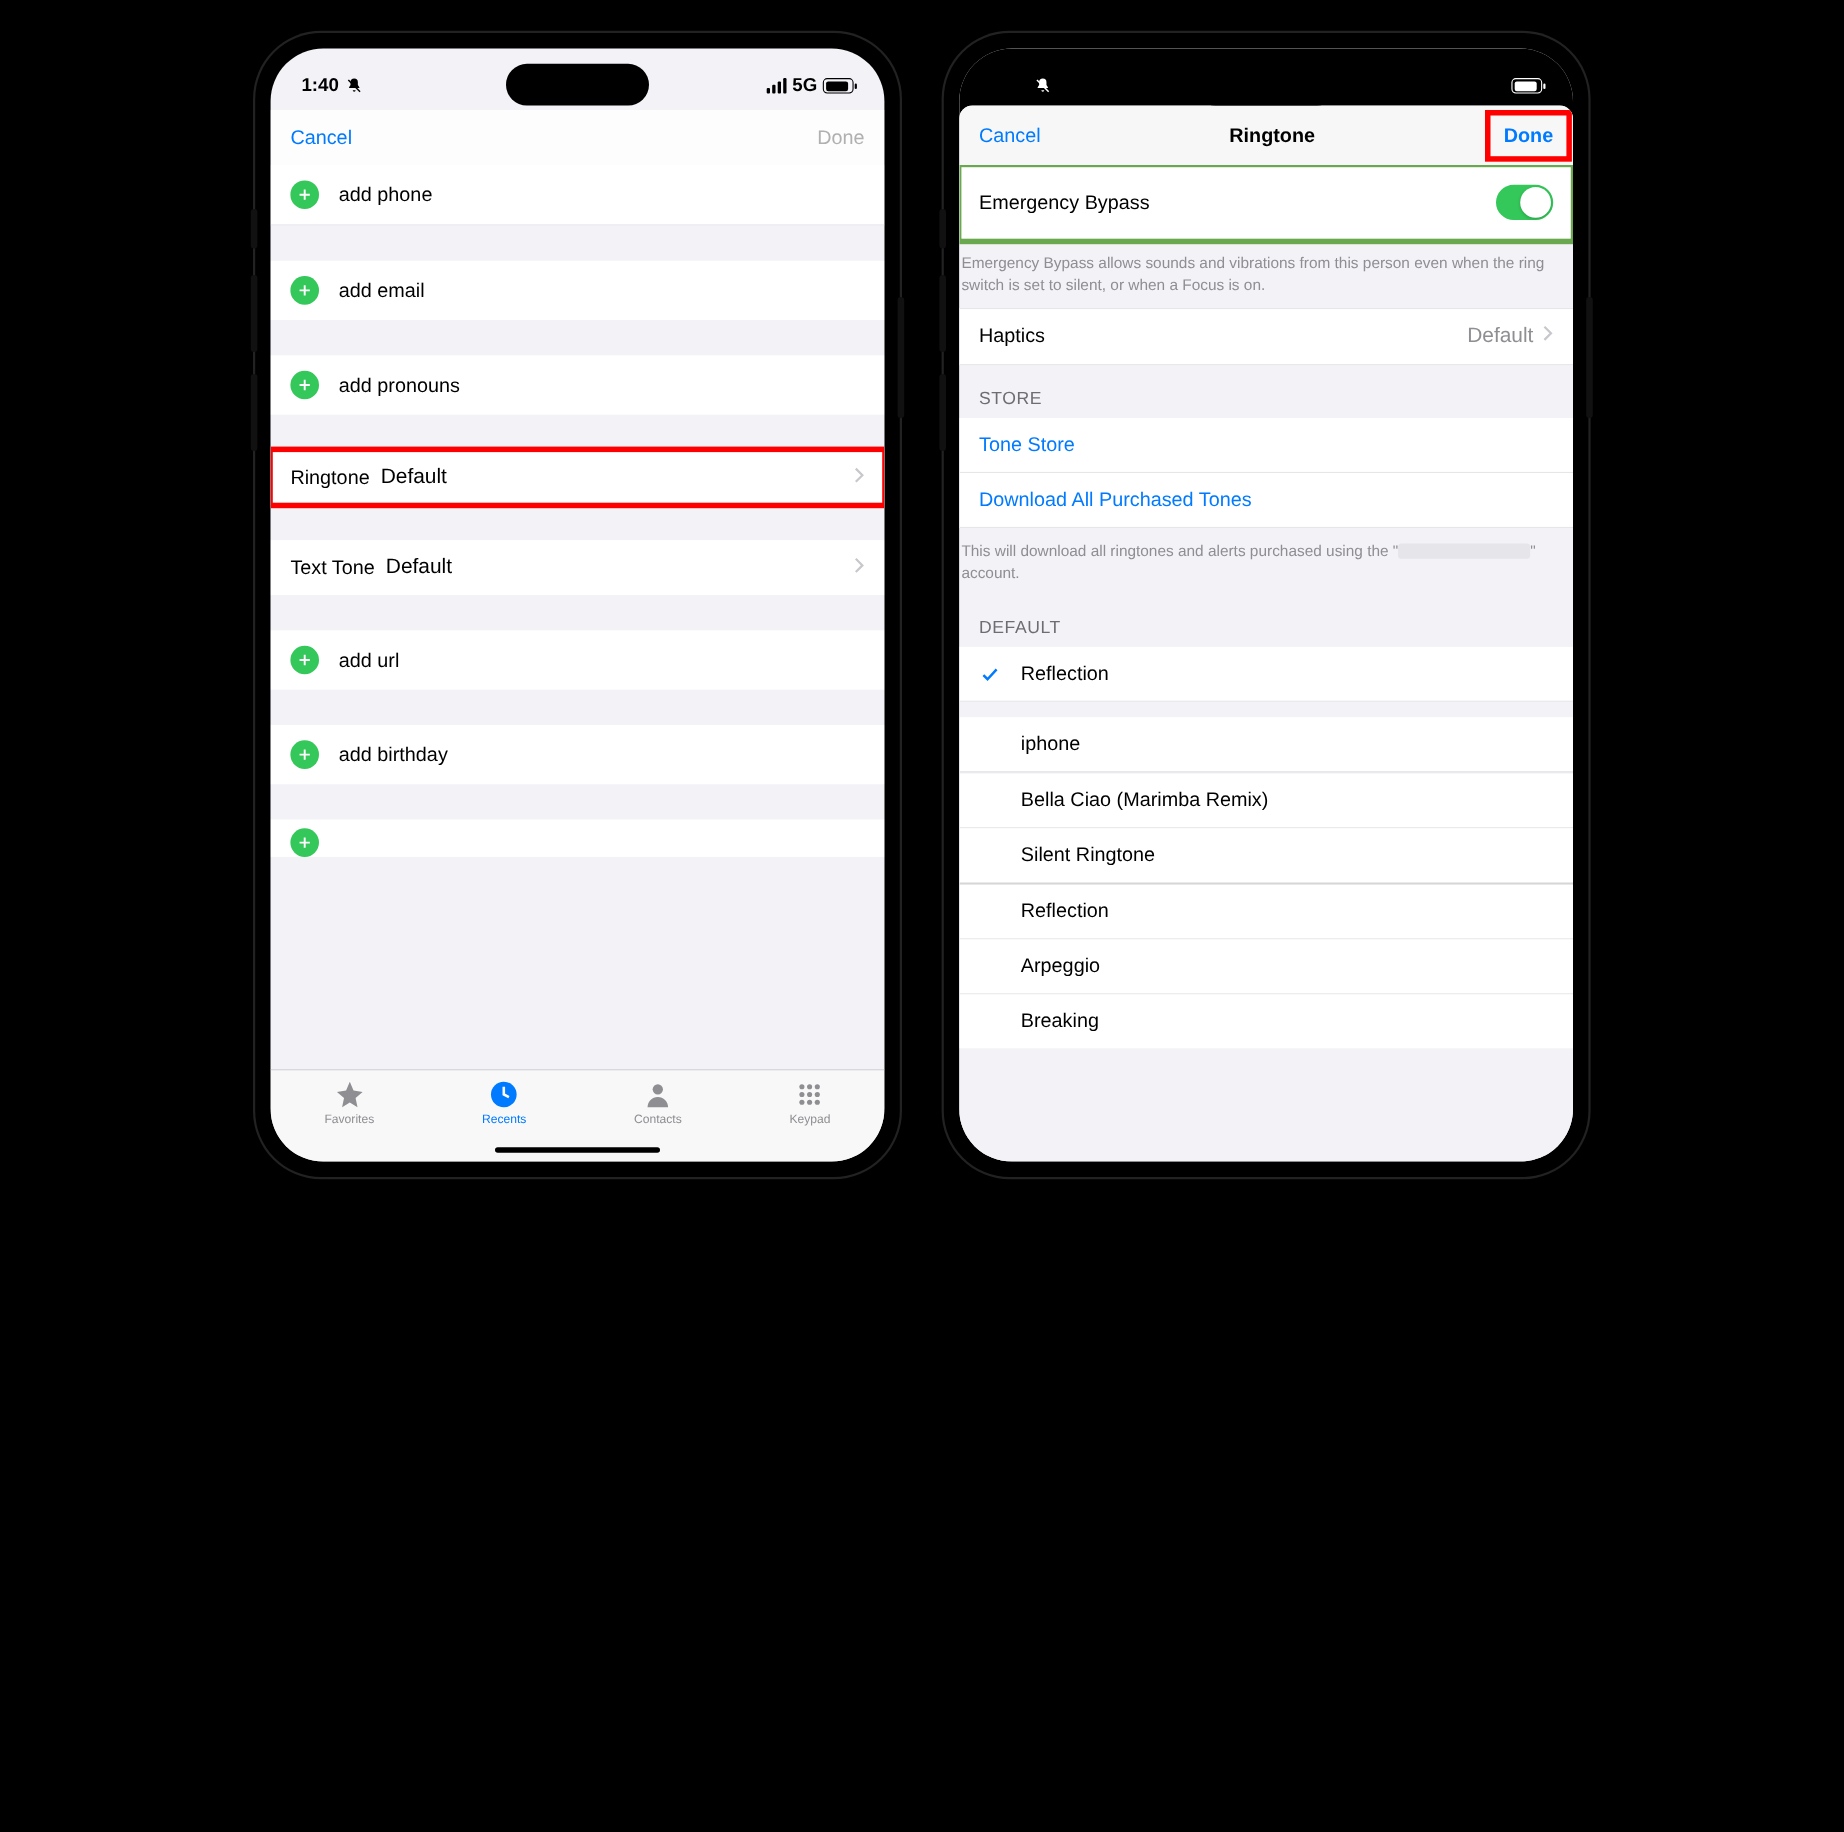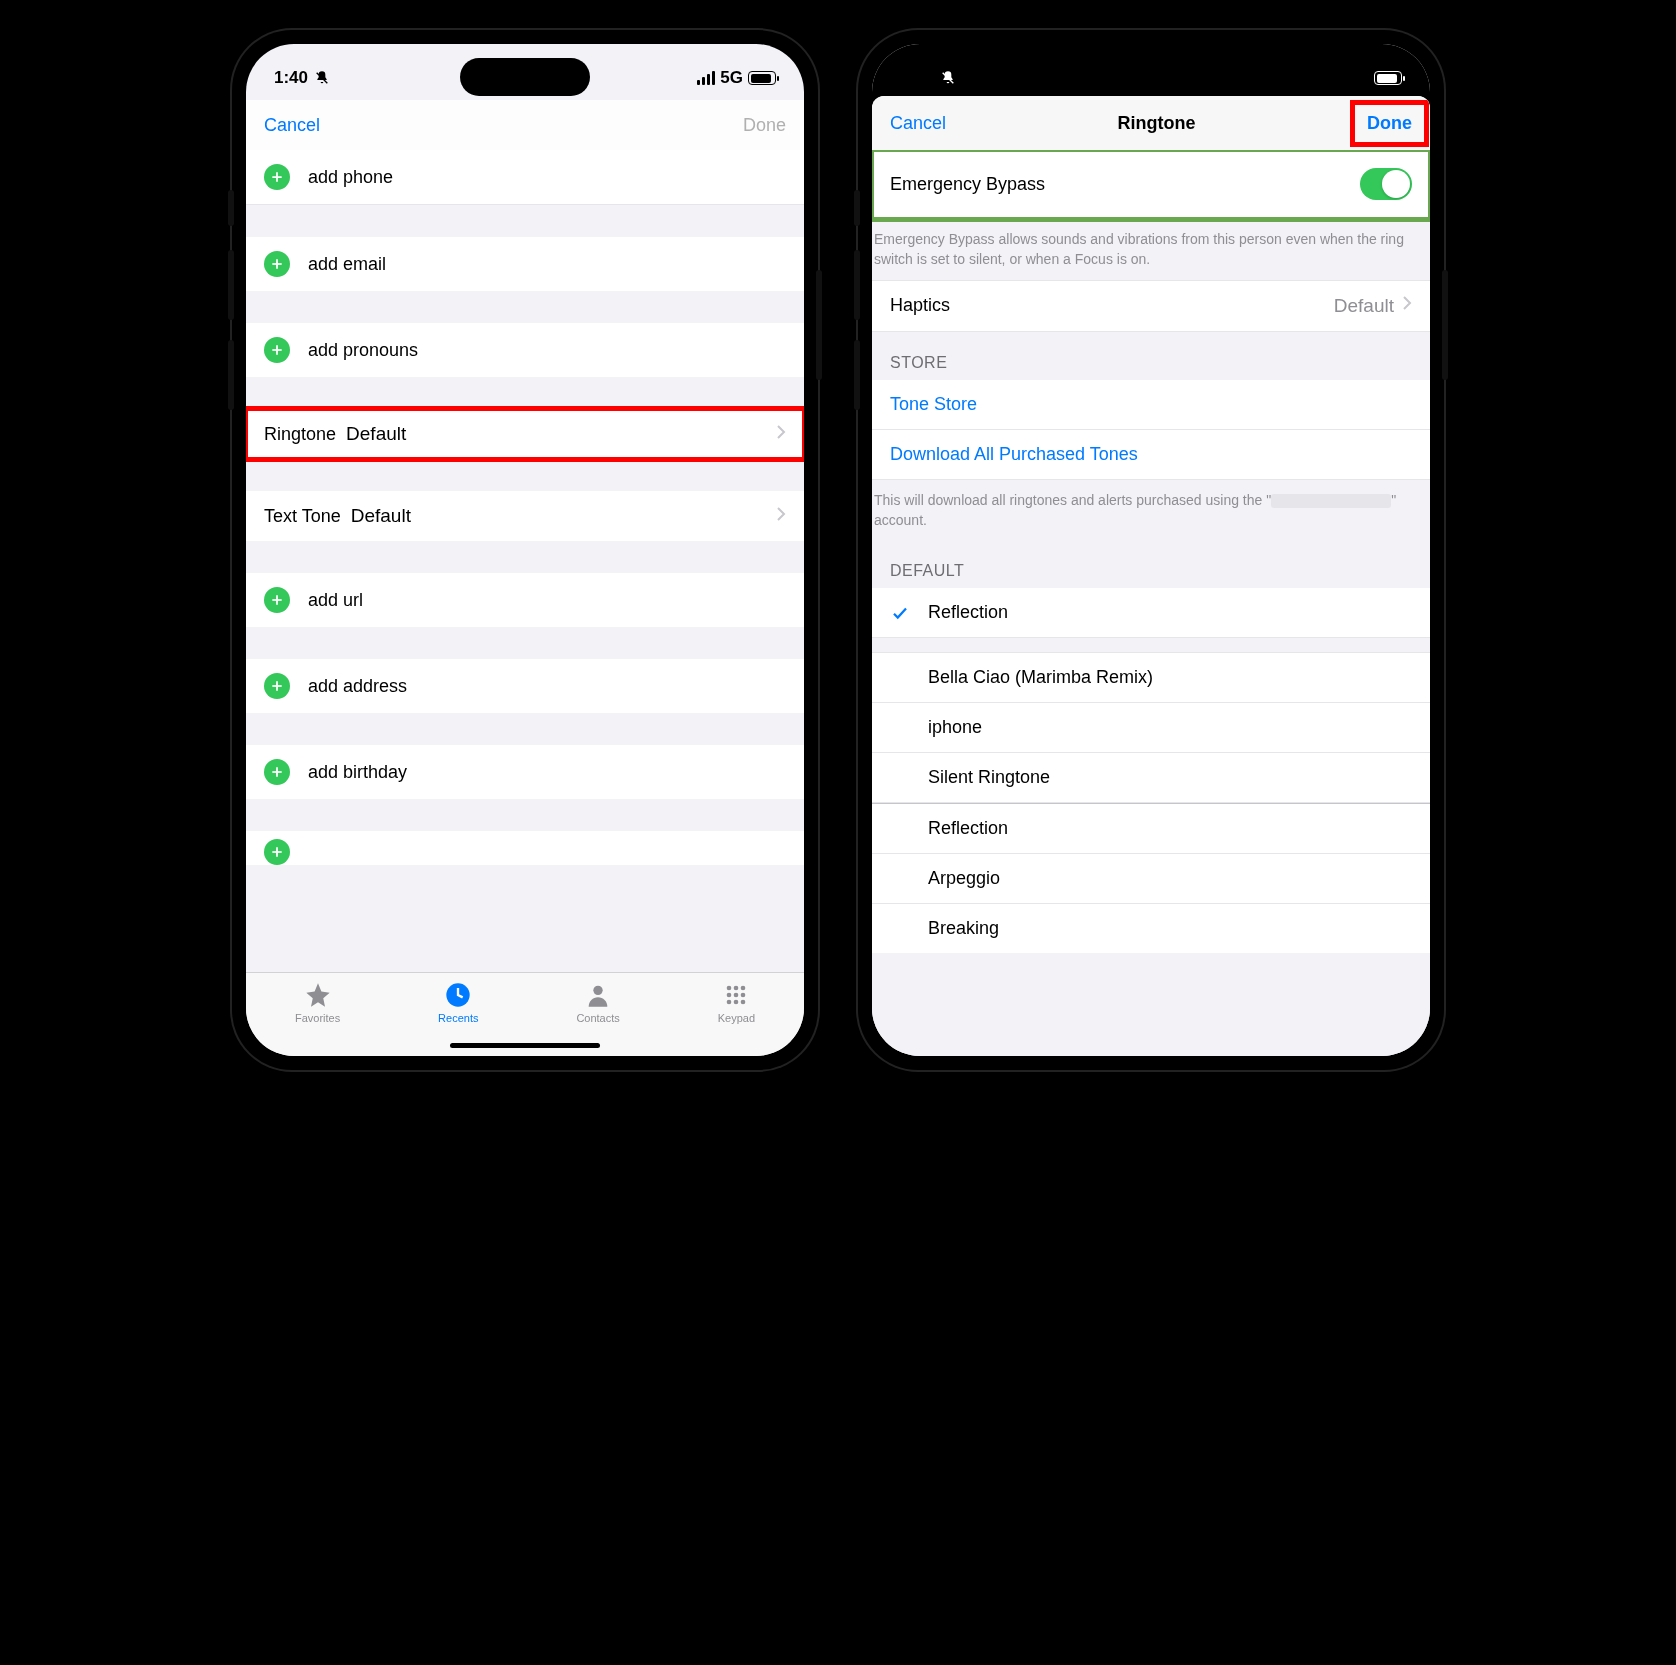--- a/index.html
+++ b/index.html
@@ -244,31 +244,20 @@
         </div>
       </div>
       <div class="group">
         <div class="cell">
           <span class="add-icon">
               <svg viewBox="0 0 24 24" fill="none" stroke="#fff" stroke-width="3">
                 <line x1="12" y1="4" x2="12" y2="20"></line>
                 <line x1="4" y1="12" x2="20" y2="12"></line>
               </svg>
             </span>
-          <span>add address</span>
-        </div>
-      </div>
-      <div class="group">
-        <div class="cell">
-          <span class="add-icon">
-              <svg viewBox="0 0 24 24" fill="none" stroke="#fff" stroke-width="3">
-                <line x1="12" y1="4" x2="12" y2="20"></line>
-                <line x1="4" y1="12" x2="20" y2="12"></line>
-              </svg>
-            </span>
           <span>add birthday</span>
         </div>
       </div>
       <div class="group">
         <div class="partial-add">
           <span class="add-icon">
               <svg viewBox="0 0 24 24" fill="none" stroke="#fff" stroke-width="3">
                 <line x1="12" y1="4" x2="12" y2="20"></line>
                 <line x1="4" y1="12" x2="20" y2="12"></line>
               </svg>
@@ -391,25 +380,25 @@
         <div class="sec-header">DEFAULT</div>
         <div class="cell">
           <span class="check">
               <svg viewBox="0 0 24 24" fill="none" stroke="currentColor" stroke-width="3">
                 <polyline points="4,13 9,18 20,6"></polyline>
               </svg>
             </span>
           <span>Reflection</span>
         </div>
         <div style="height:14px; background:#f2f2f7"></div>
+        <div class="cell indent">
+            <span>iphone</span>
+          </div>
         <div class="cell indent sep-above">
             <span>Bella Ciao (Marimba Remix)</span>
-          </div>
-        <div class="cell indent">
-            <span>iphone</span>
           </div>
         <div class="cell indent">
             <span>Silent Ringtone</span>
           </div>
         <div class="cell indent sep-above" style="border-top:1px solid #c6c6c8">
             <span>Reflection</span>
           </div>
         <div class="cell indent">
             <span>Arpeggio</span>
           </div>

